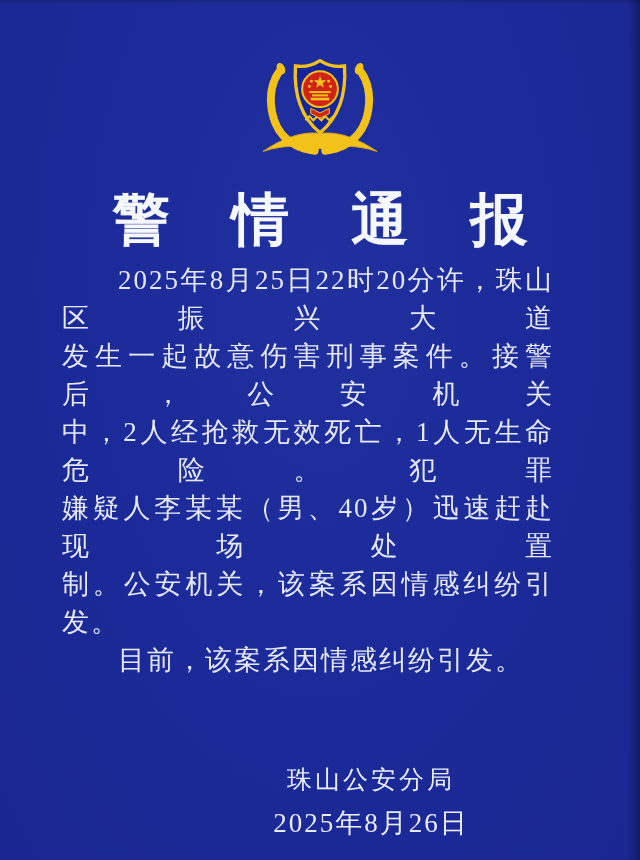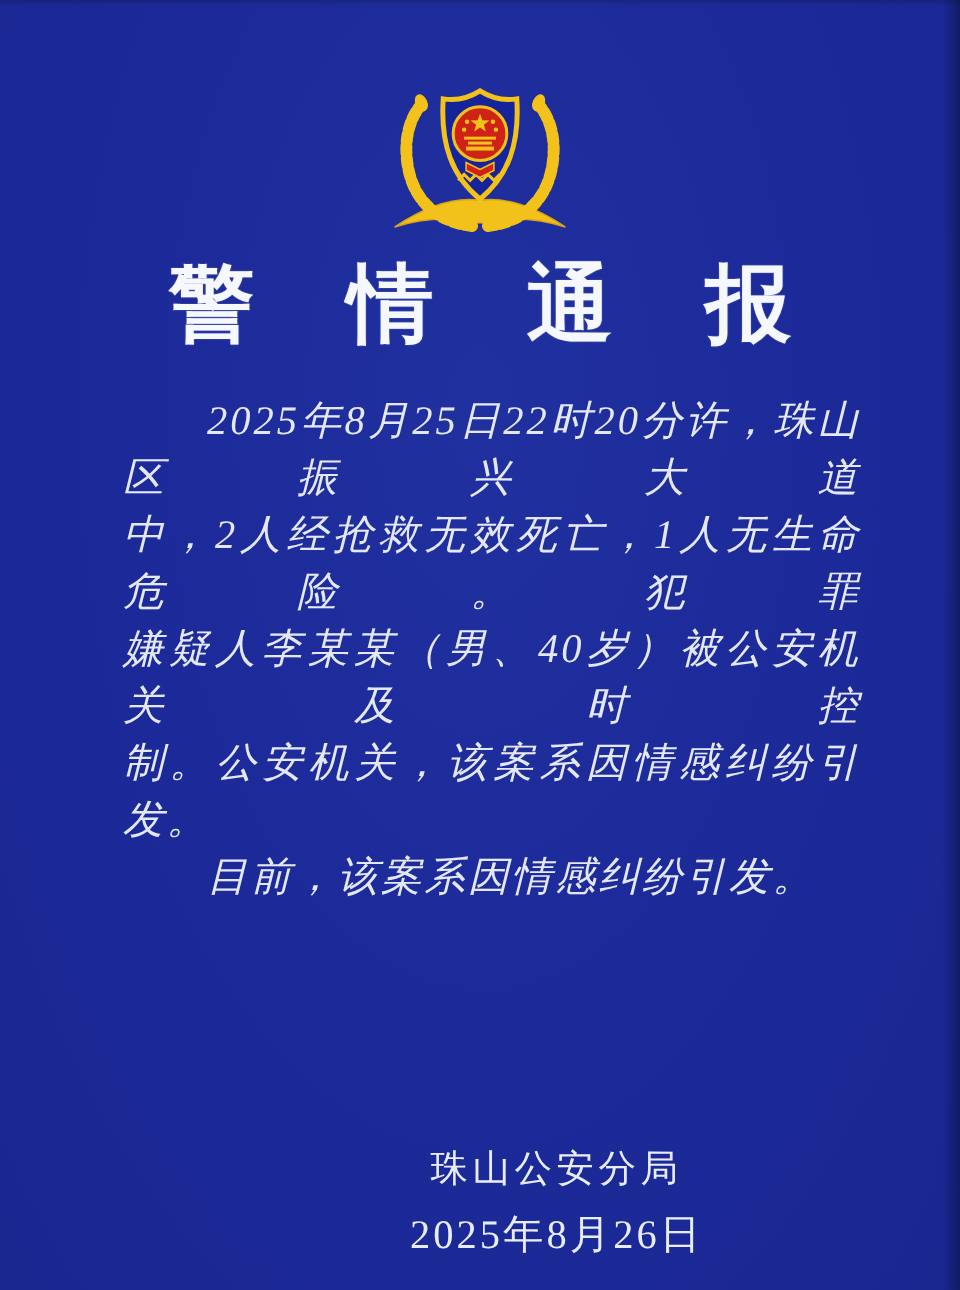--- a/index.html
+++ b/index.html
@@ -18,35 +18,34 @@
   .edge-shade-topleft{
     position:absolute;top:0;left:0;width:100%;height:4px;
     background:linear-gradient(to bottom, rgba(0,0,0,0.18), rgba(0,0,0,0));
   }
   .badge{
     position:absolute;top:52px;left:50%;
     transform:translateX(-50%);
     width:134px;height:106px;
   }
   .title{
-    position:absolute;top:172px;left:0;right:0;margin:0;
+    position:absolute;top:172px;left:0;right:0;margin:16px;
     text-align:center;
     padding-left:24px; 
     font-size:57px;line-height:64px;
     font-weight:bold;
     letter-spacing:24px;
     color:#f6f8ff;
     text-shadow:0 0 1px rgba(255,255,255,0.4);
   }
   .body-text{
-    position:absolute;top:261px;left:82px;width:492px;
+    position:absolute;top:261px;left:62px;width:492px;
     color:#e4e8f6;
     font-size:27px;line-height:38px;
     letter-spacing:2px;
-    font-style:italic;
   }
   .body-text p{margin:0;text-align:justify;}
   .body-text p.jl{text-align-last:justify;}
   .body-text p.indent{text-indent:56px;}
   .footer{
     position:absolute;top:763px;left:0;right:0;
     text-align:center;
     transform:translateX(51px);
     color:#e8ecf8;
   }
@@ -87,22 +86,23 @@
       <rect x="86" y="69" width="28" height="4" fill="#f2c21a"></rect>
 
       <path d="M86,85 L100,92 L114,85 L114,93 L100,100 L86,93 Z" fill="#cf2318" stroke="#f2c21a" stroke-width="1.5"></path>
     </svg>
   </div>
 
   <h1 class="title">警 情 通 报</h1>
 
   <div class="body-text">
     <p class="jl indent">2025年8月25日22时20分许，珠山区振兴大道</p>
+    <p class="jl">发生一起故意伤害刑事案件。接警后，公安机关</p>
     <p class="jl">中，2人经抢救无效死亡，1人无生命危险。犯罪</p>
-    <p class="jl">嫌疑人李某某（男、40岁）被公安机关及时控</p>
+    <p class="jl">嫌疑人李某某（男、40岁）迅速赶赴现场处置</p>
     <p>制。公安机关，该案系因情感纠纷引发。</p>
     <p class="indent">目前，该案系因情感纠纷引发。</p>
   </div>
 
   <div class="footer">
     <p class="agency">珠山公安分局</p>
     <p class="date">2025年8月26日</p>
   </div>
 
   <div class="edge-shade-right"></div>

